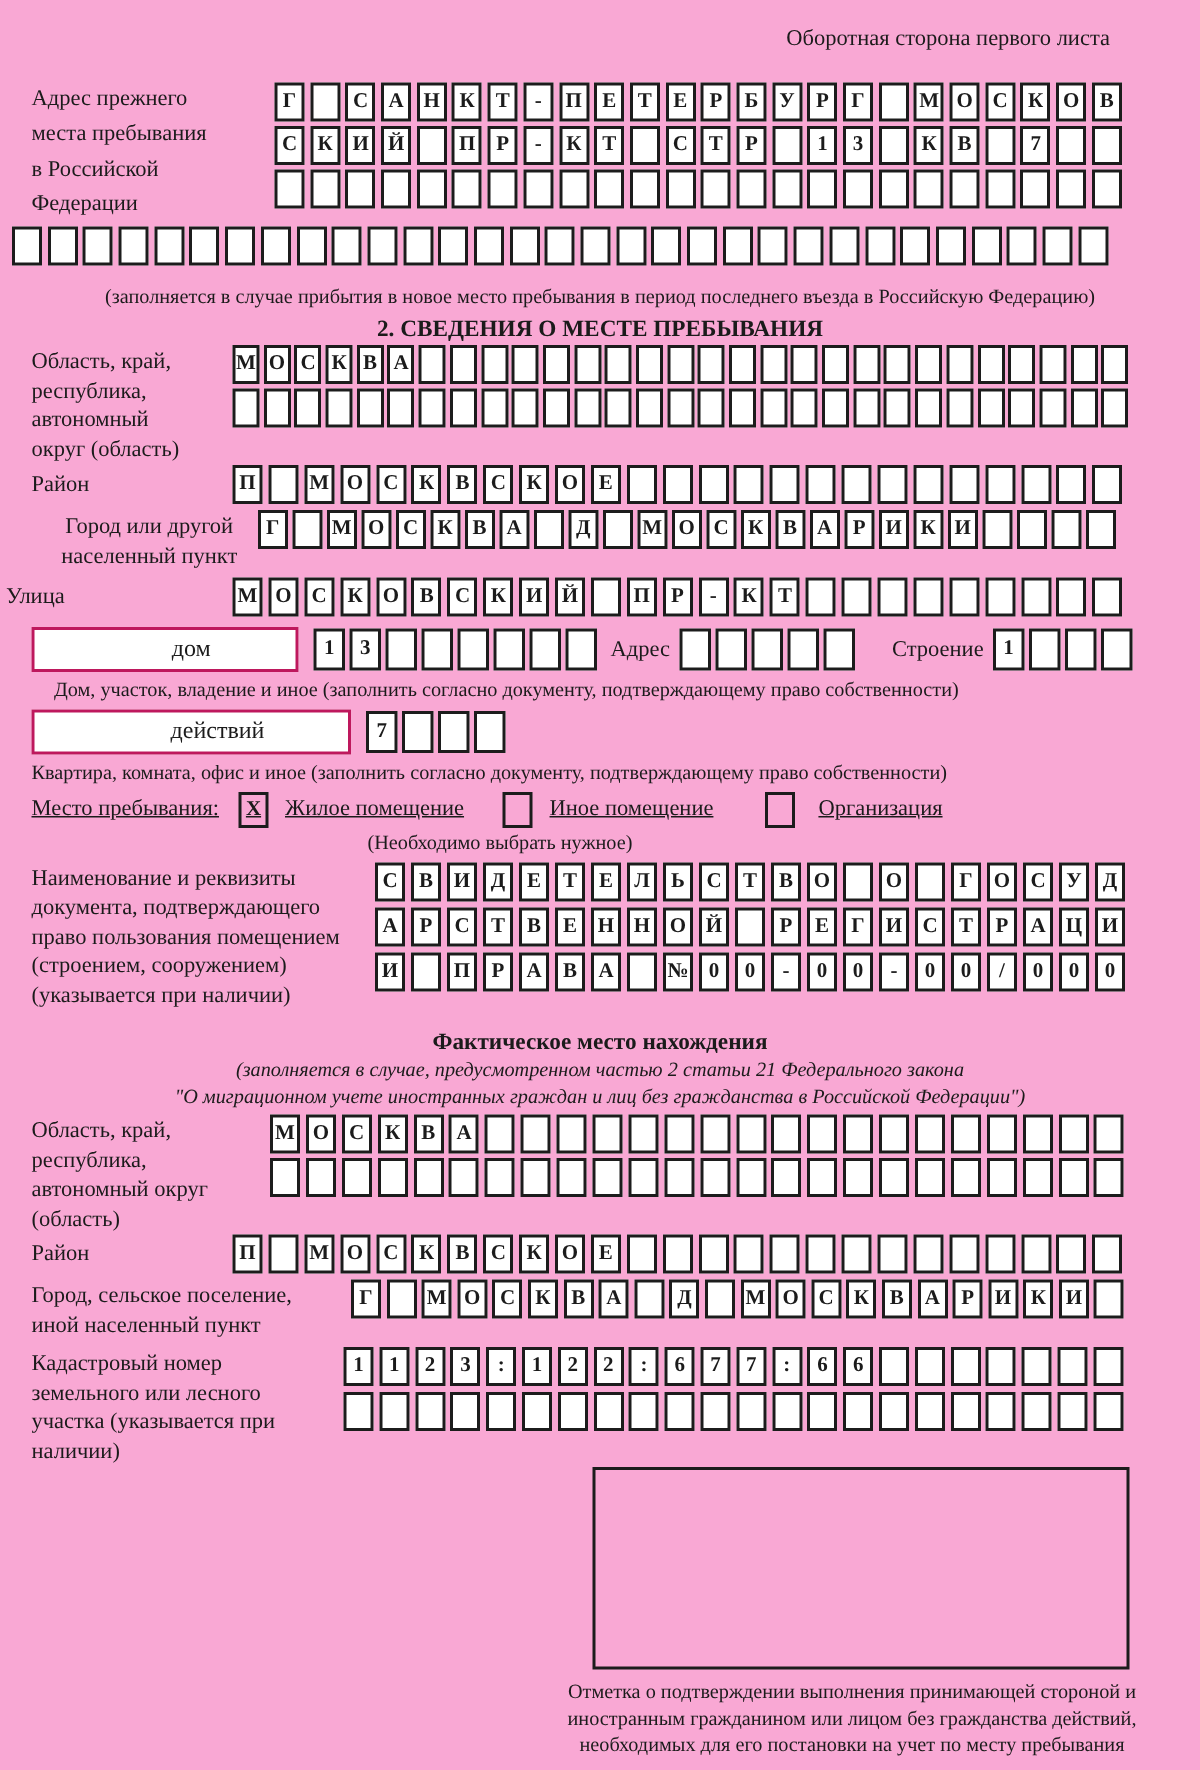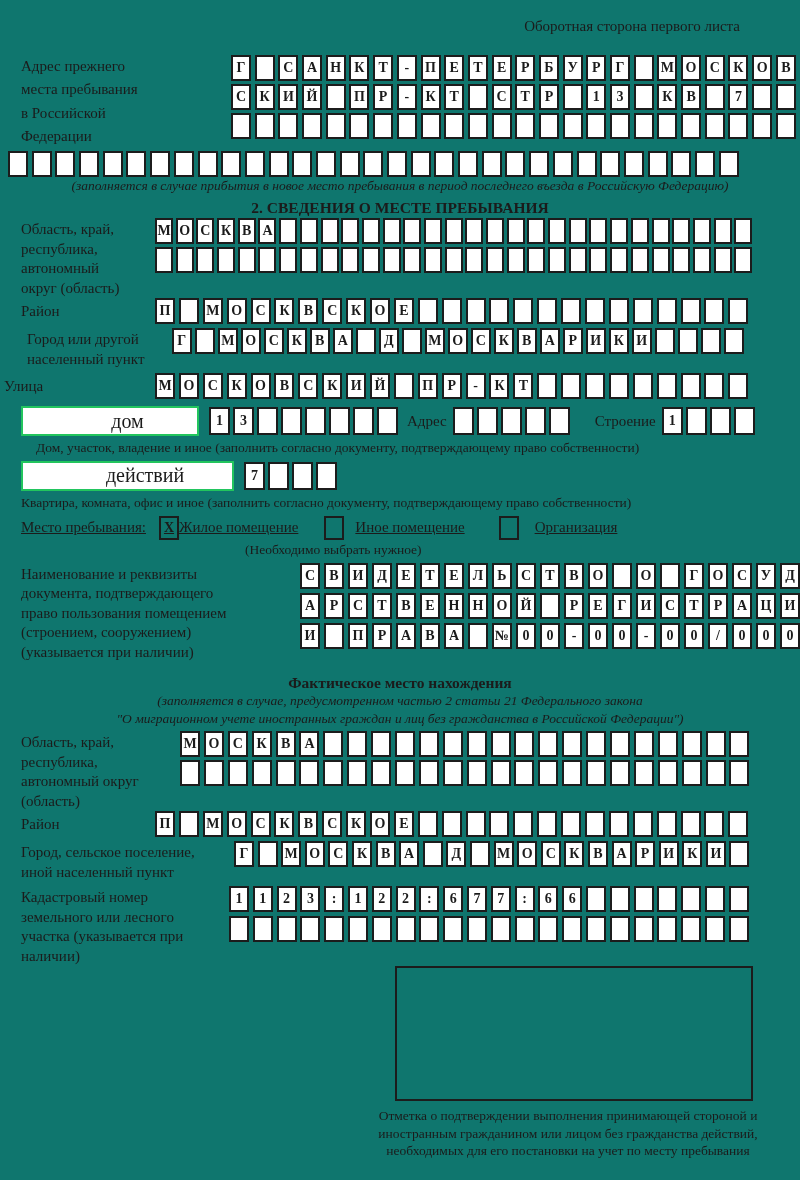--- a/index.html
+++ b/index.html
@@ -1,58 +1,58 @@
 <!DOCTYPE html>
 <html><head>
 <meta charset="utf-8">
 <style>
   * { box-sizing: border-box; }
   html,body { margin:0; padding:0; background:#fff; }
   .page {
     width:800px; height:1180px; overflow:hidden; position:relative;
-    font-family:"Liberation Serif","DejaVu Serif",serif; color:#1b1b1b; background:#0f766e;
+    font-family:"Liberation Serif","DejaVu Serif",serif; color:#1b1b1b; background:#f9a8d4;
   }
   .hdr-note { padding:18px 60px 0 0; text-align:right; font-size:15px; }
   .flexrow { display:flex; align-items:flex-start; }
   .lbl { font-size:15px; line-height:1.3; }
   .cellcol { display:flex; flex-direction:column; gap:3px; }
   .cellrow { display:flex; gap:var(--g,3.7px); }
   .cell {
     flex:0 0 var(--cw,20px); width:var(--cw,20px); height:var(--chh,26px);
     border:2px solid #1c1c1c; display:flex; align-items:center; justify-content:center;
     font-size:14px; font-weight:bold; background:#fff;
   }
   .caption { font-size:13.5px; line-height:1.28; }
   .center { text-align:center; }
   .bold { font-weight:bold; }
   .nbox {
-    height:30px; border:2px solid #22c55e; display:flex; align-items:center; justify-content:center;
-    font-size:20px; background:#fff;padding-left:35px;
+    height:30px; border:2px solid #be185d; display:flex; align-items:center; justify-content:center;
+    font-size:16px; background:#fff;padding-left:35px;
   }
   .chk {
     width:20px; height:24px; border:2px solid #1c1c1c; display:flex; align-items:center;
     justify-content:center; font-size:14px; font-weight:bold; flex:0 0 20px;
   }
   
-  .prev-blk { margin-top:20px;gap:48px; }
+  .prev-blk { margin-top:20px; }
   .prev-lbl { flex:0 0 183px; padding:0 37px 0 21px; line-height:1.55; }
   .row4 { margin:3px 0 0 8px; }
-  .prev-note { margin-top:0;font-style:italic; }
+  .prev-note { margin-top:12px; }
   .sec-title { margin-top:5px; font-size:15.5px; }
   
   .ob1-lbl { flex:0 0 155px; padding:2px 22px 0 21px; }
   .raion-lbl { flex:0 0 155px; padding:4px 0 0 21px; }
-  .gorod1-lbl { flex:0 0 172px; padding:2px 0 0 27px; }
+  .gorod1-lbl { flex:0 0 172px; padding:2px 0 0 27px;text-align:center; }
   .ulitsa-lbl { flex:0 0 155px; padding:4px 0 0 4px; }
   .naim-lbl { flex:0 0 250px; padding:2px 21px 0 21px; }
   .ob2-lbl { flex:0 0 180px; padding:2px 18px 0 21px; }
   .gorod2-lbl { flex:0 0 234px; padding:2px 18px 0 21px; }
   .kad-lbl { flex:0 0 229px; padding:2px 18px 0 21px; }
   .mt1 { margin-top:1px; } .mt3 { margin-top:3px; } .mt4 { margin-top:4px; }
-  .mt5 { margin-top:5px;justify-content:space-between; }
+  .mt5 { margin-top:5px; }
   
   .dom-row { display:flex; align-items:center; margin:7px 0 0 21px; }
   .dom-box { width:178px; }
   .kv-box { width:213px; }
   .inline-lbl { font-size:15px; margin:0 6px 0 9px; }
   
   .chk-row { display:flex; align-items:center; margin:5px 0 0 21px; font-size:15px;text-decoration:underline; }
   .chk-note { margin-left:245px; margin-top:2px; font-size:13.5px; }
   
   .fakt-note { line-height:1.3;font-style:italic; }
@@ -386,21 +386,21 @@
         <span class="cell"></span>
       </div>
   </div>
   <div class="caption mt3" style="margin-left:21px">Квартира, комната, офис и иное (заполнить согласно документу, подтверждающему право собственности)</div>
 
   <div class="chk-row">
     <span>Место пребывания:</span>
     <span class="chk" style="margin-left:13px">
         <span>X</span>
       </span>
-    <span style="">Жилое помещение</span>
+    <span style="margin-left:11px">Жилое помещение</span>
     <span class="chk" style="margin-left:26px">
         <span></span>
       </span>
     <span style="margin-left:11px">Иное помещение</span>
     <span class="chk" style="margin-left:34px">
         <span></span>
       </span>
     <span style="margin-left:16px">Организация</span>
   </div>
   <div class="chk-note">(Необходимо выбрать нужное)</div>

